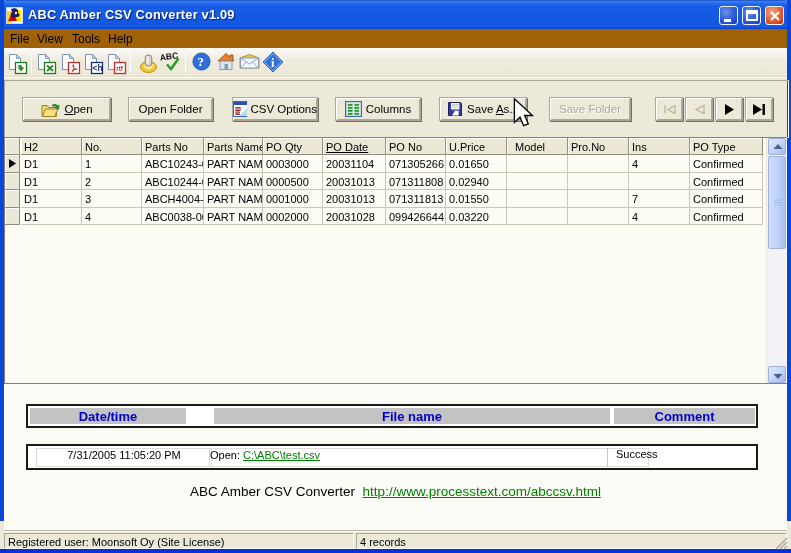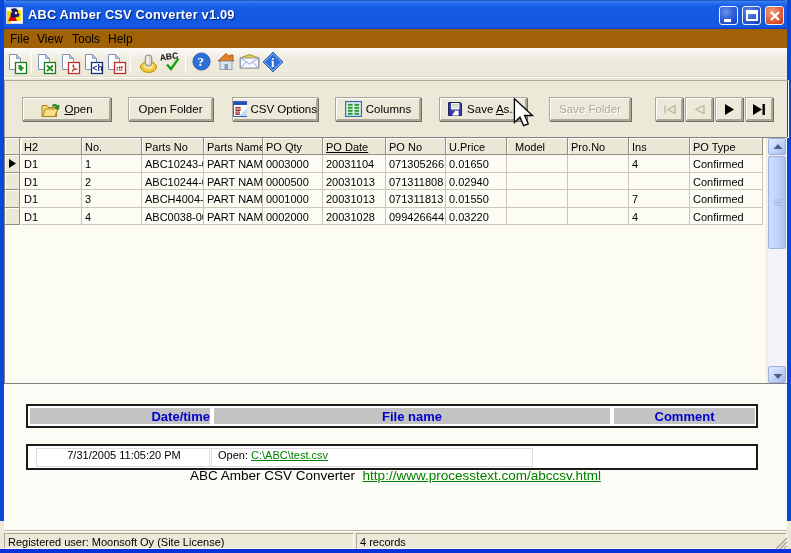--- a/index.html
+++ b/index.html
@@ -50,21 +50,21 @@
 .gcell { position:absolute; height:18px; font-size:11px; color:#000; padding:3px 0 0 3px; border-right:1px solid #cbc7b8; border-bottom:1px solid #cbc7b8; overflow:hidden; white-space:nowrap; }
 .gind { position:absolute; left:0; width:15px; height:18px; background:#ebe8d7; border-right:1px solid #928f7e; border-bottom:1px solid #928f7e; box-shadow:inset 1px 1px 0 #fff; }
 
 #vsb { left:766px; top:138px; width:20px; height:245px; background:#f3f3f7; }
 
 #lower { left:4px; top:384px; width:783px; height:146px; background:#fcfcf6; }
 #lhead { position:absolute; left:22px; top:20px; width:732px; height:24px; background:#fff; border:2px solid #1a1a1a; }
 .lhcell { position:absolute; top:2px; height:16px; background:#c3c3c3; color:#0000cc; font-weight:bold; font-size:13px; text-align:center; padding-top:1px; }
 #logrow { position:absolute; left:22px; top:60px; width:732px; height:26px; background:#fff; border:2px solid #1a1a1a; padding-top:2px; }
 .lcell { position:absolute; top:2px; height:19px; font-size:11px; color:#000; white-space:nowrap; }
-#centerline { position:absolute; left:0; top:84px; width:783px; text-align:center; font-size:13.5px; color:#000; }
+#centerline { position:absolute; left:0; top:100px; width:783px; text-align:center; font-size:13.5px; color:#000; }
 a.green { color:#008000; }
 
 #status { left:4px; top:530px; width:783px; height:19px; background:#ece9d8; border-top:1px solid #b8b4a4; box-shadow:inset 0 1px 0 #fffffe; font-size:11px; }
 .spanel { position:absolute; top:2px; height:16px; border:1px solid; border-color:#aca899 #fff #fff #aca899; padding:2px 0 0 3px; }
 
 #vsb { border-left:1px solid #ece9d8; }
 .sbtn { position:absolute; left:1px; width:18px; height:17px; border-radius:2px;
   background:linear-gradient(135deg,#e3ecfd 0%,#c8d8fb 45%,#b2c5f2 80%,#a0b6e8 100%);
   border:1px solid #9cb2dd; }
 #sthumb { position:absolute; left:1px; top:18px; width:18px; height:93px; border-radius:2px;
@@ -328,27 +328,28 @@
           <path d="M5 1 h8 M5 3.5 h8 M5 6 h8" stroke="#9cb8e0" stroke-width="1"></path>
         </svg>
       </div>
   <div class="sbtn" style="top:228px;"><svg width="18" height="17">
           <path d="M9 12 L13.5 7 L4.5 7 Z" fill="#4d6185"></path>
         </svg></div>
 </div>
 
   <div class="abs" id="lower">
     <div id="lhead">
-      <div class="lhcell" style="left:2px; width:180px;text-align:right;">Date/time</div>
+      <div class="lhcell" style="left:2px; width:156px;">Date/time</div>
       <div class="lhcell" style="left:586px; width:141px;">Comment</div>
       <div class="lhcell" style="left:186px; width:396px;">File name</div>
     </div>
     <div id="logrow">
       <div class="lcell" style="left:8px; width:176px; text-align:center; border:1px solid #dcdcdc;">7/31/2005 11:05:20 PM</div>
-      <div class="lcell" style="left:181px; width:324px; padding-left:8px; border:1px solid #dcdcdc;">Open: <a class="green" href="#">C:\ABC\test.csv</a></div>
+      <div class="lcell" style="left:181px; width:440px; border:1px solid #dcdcdc;">Open: <a class="green" href="#">C:\ABC\test.csv</a></div>
+      <div class="lcell" style="left:579px; width:146px; padding-left:8px; border-left:1px solid #c8c8c8;">Success</div>
     </div>
     <div id="centerline">ABC Amber CSV Converter &nbsp;<a class="green" href="#">http://www.processtext.com/abccsv.html</a></div>
   </div>
 
   <div class="abs" id="status">
     <div class="spanel" style="left:0; width:350px;">Registered user: Moonsoft Oy (Site License)</div>
     <div class="spanel" style="left:352px; width:431px;">4 records</div>
       <svg class="abs" style="left:771px;top:6px" width="14" height="13">
         <path d="M12 1 L1 12 M12 5 L5 12 M12 9 L9 12" stroke="#a8a49a" stroke-width="1.4"></path>
       </svg>

